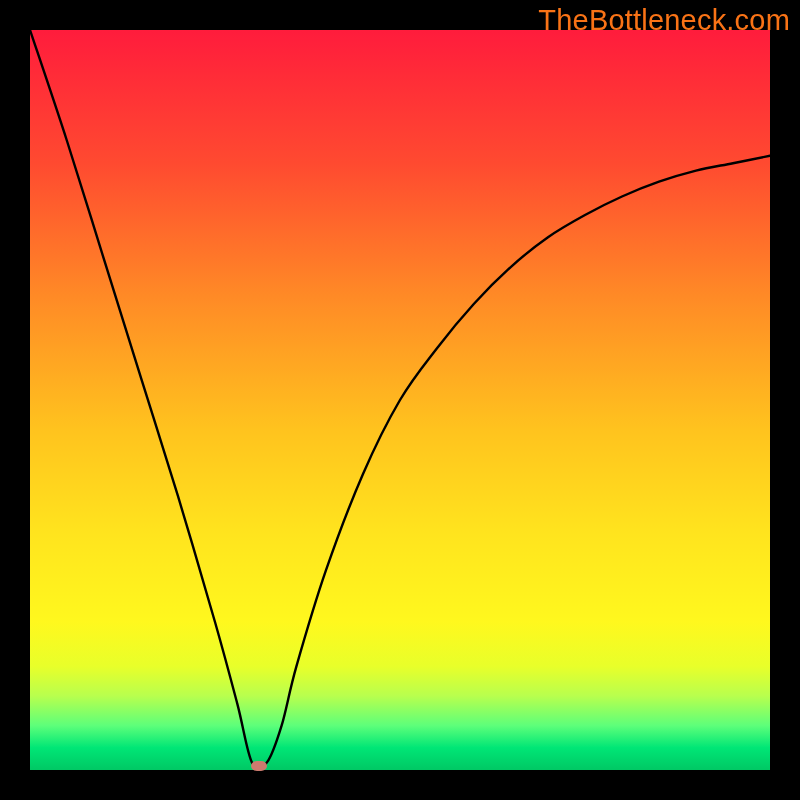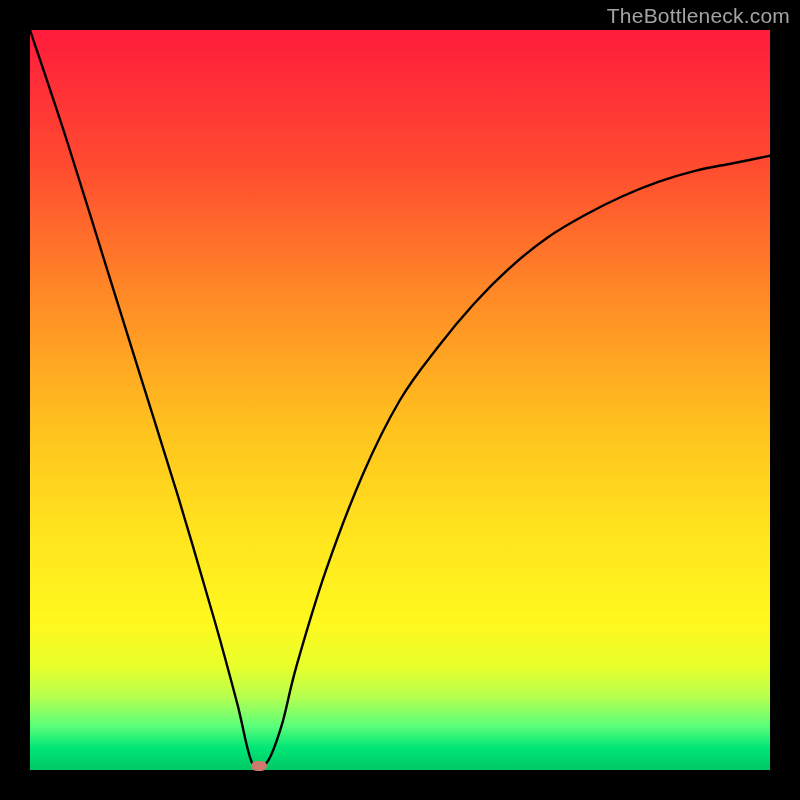--- a/index.html
+++ b/index.html
@@ -47,22 +47,22 @@
     width: 16px;
     height: 10px;
     border-radius: 6px / 5px;
     background: #cc7a6e;
     transform: translate(-50%, -50%);
   }
   .watermark {
     position: absolute;
     top: 4px;
     right: 10px;
-    font-size: 21px;
-    color: #a3a3a3;
+    font-size: 29px;
+    color: #f97316;
     font-weight: 500;
     letter-spacing: 0.2px;
   }
 </style>
 </head>
 <body>
 
 <div class="stage">
   <div class="watermark">TheBottleneck.com</div>
   <div class="plot">

